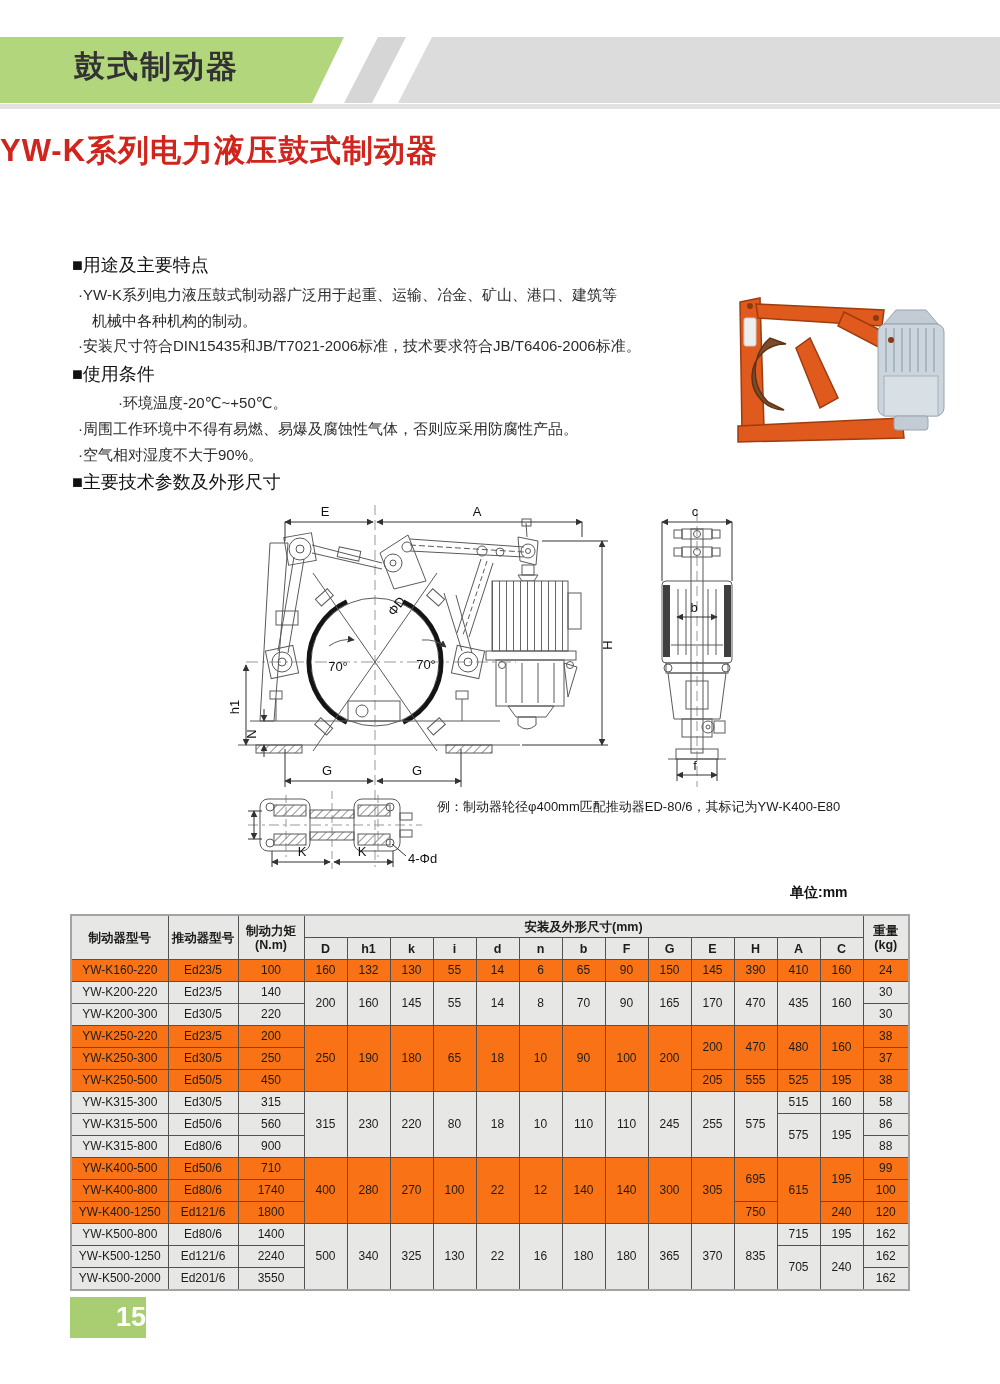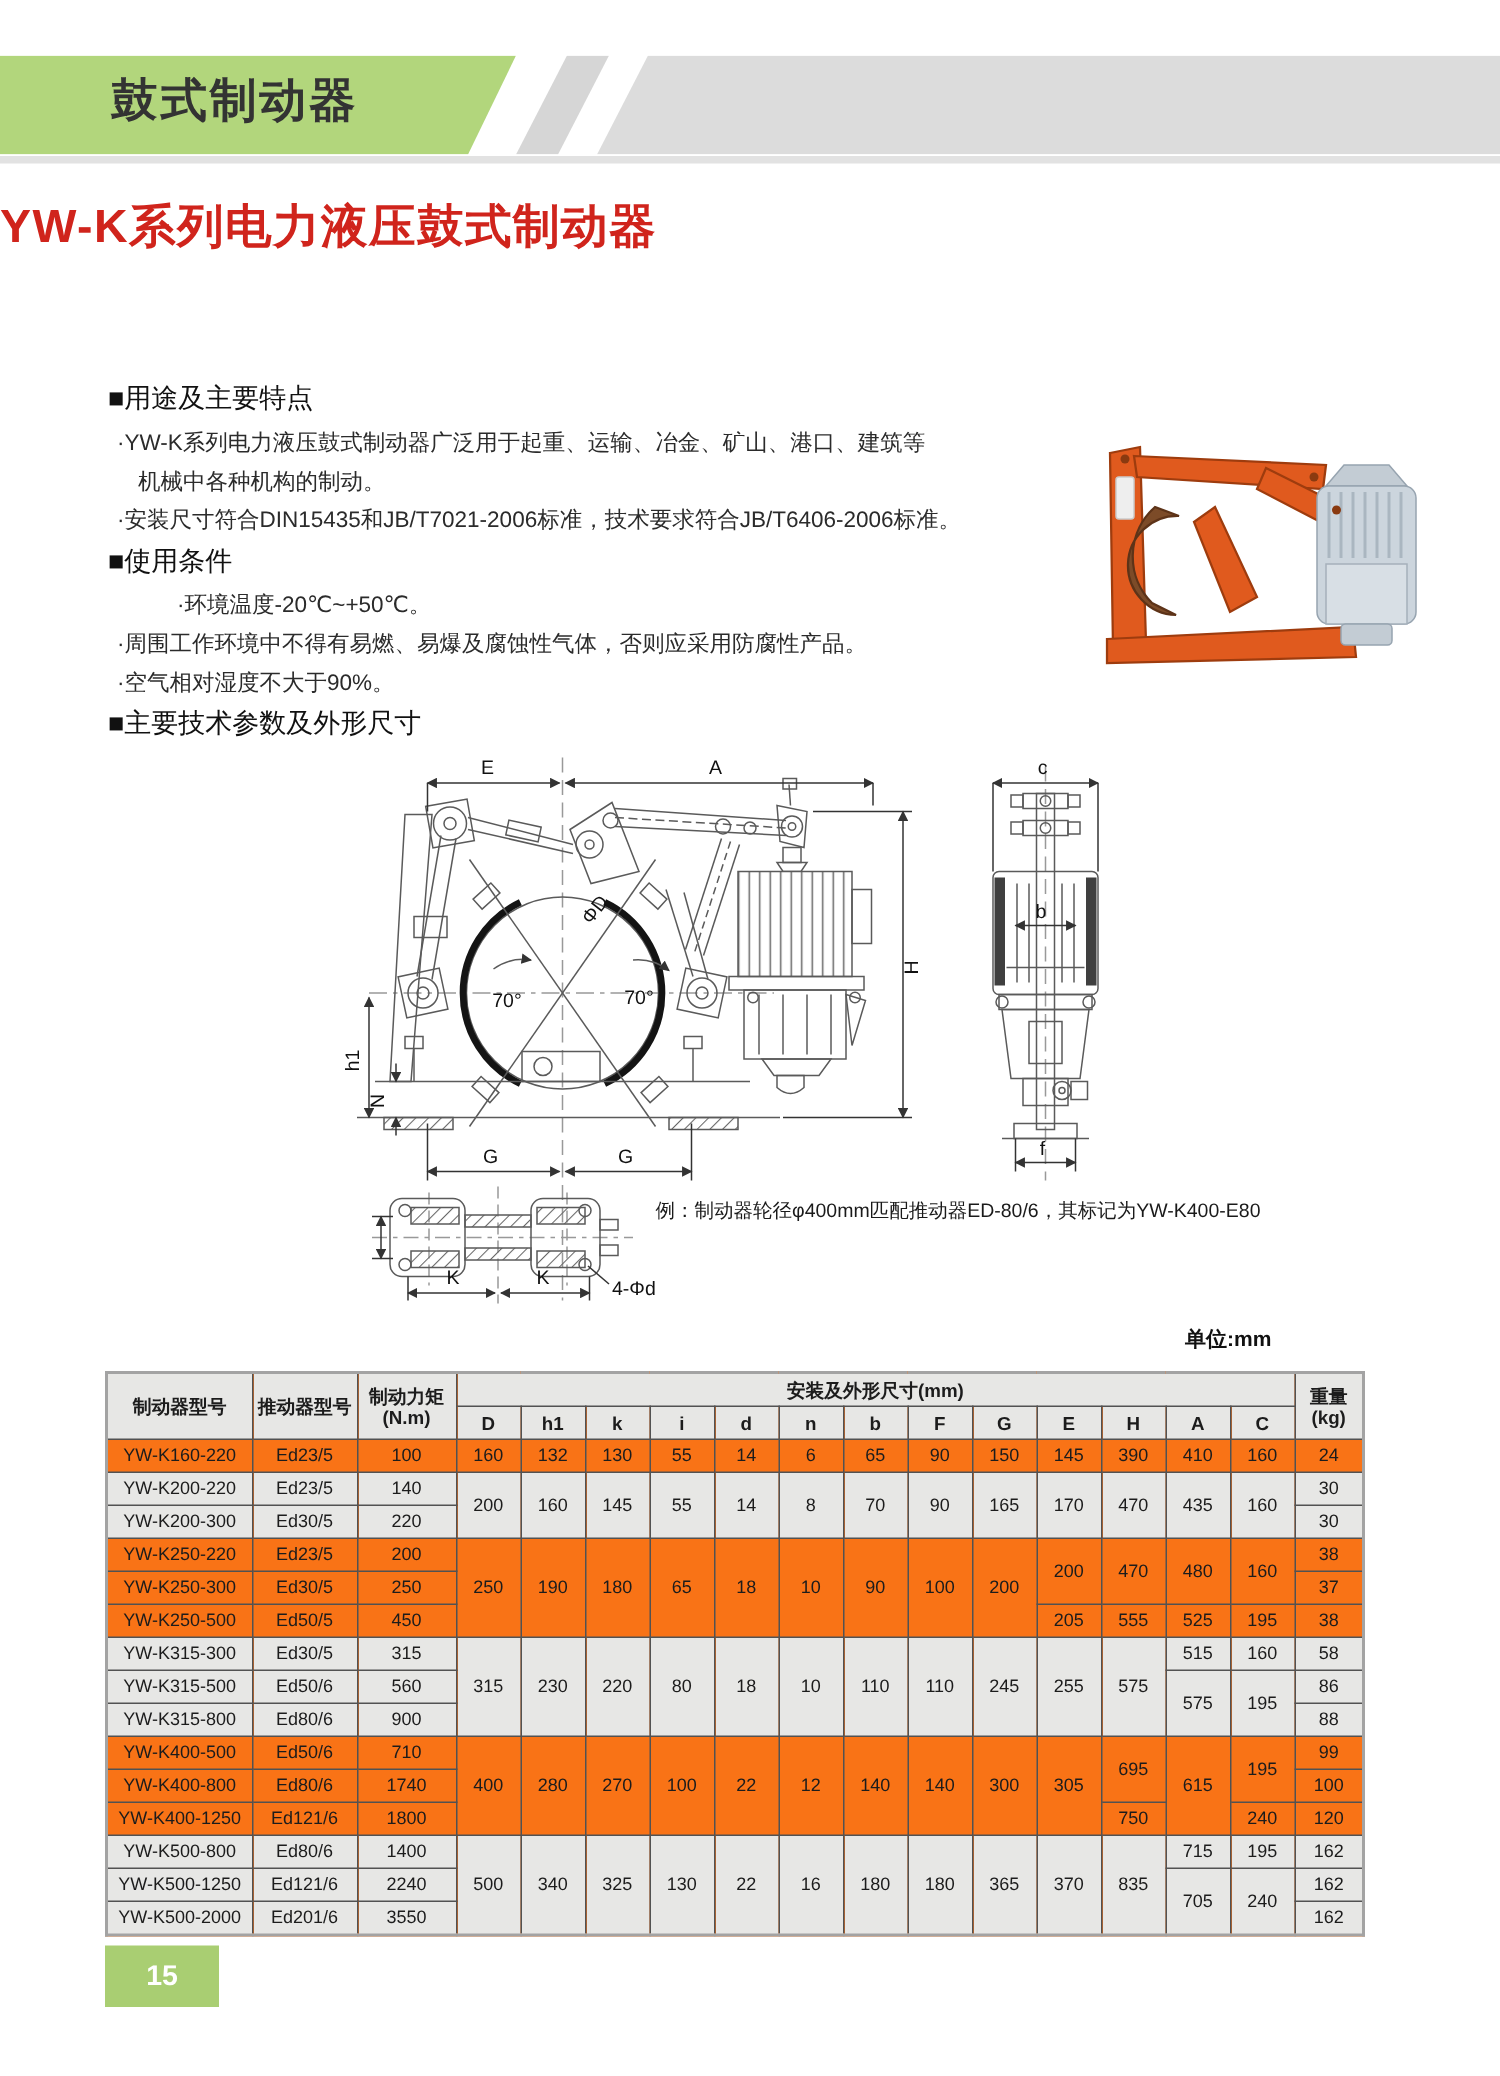--- a/index.html
+++ b/index.html
@@ -23,21 +23,21 @@
   .unit{position:absolute;font-size:14px;font-weight:bold;color:#111;}
   
   table.specs{position:absolute;left:70px;top:914px;width:838px;border-collapse:collapse;
         table-layout:fixed;font-size:12px;color:#1c1c1c;background:#f97316;border:2px solid #a3a3a3;}
   table.specs th,table.specs td{border:1px solid #525252;text-align:center;vertical-align:middle;
         padding:0;height:21px;line-height:1.12;font-weight:normal;overflow:hidden;}
   table.specs thead th{background:#e7e7e5;font-weight:bold;font-size:12.5px;}
   table.specs tr.shaded td{background:#e7e7e5;}
   .pre{white-space:pre-line;}
   .pagenum{position:absolute;left:70px;top:1297px;width:76px;height:41px;background:#a9ce72;
-           color:#fff;font-size:19px;font-weight:bold;text-align:center;line-height:41px;}
+           color:#fff;font-size:27px;font-weight:bold;text-align:right;line-height:41px;}
   svg text{font-size:13px;fill:#111;stroke:none;}
   .abs{position:absolute;}
 </style>
 </head>
 <body>
 
 <div class="page">
 
   <div class="band">
     <div class="band-gray"></div>

